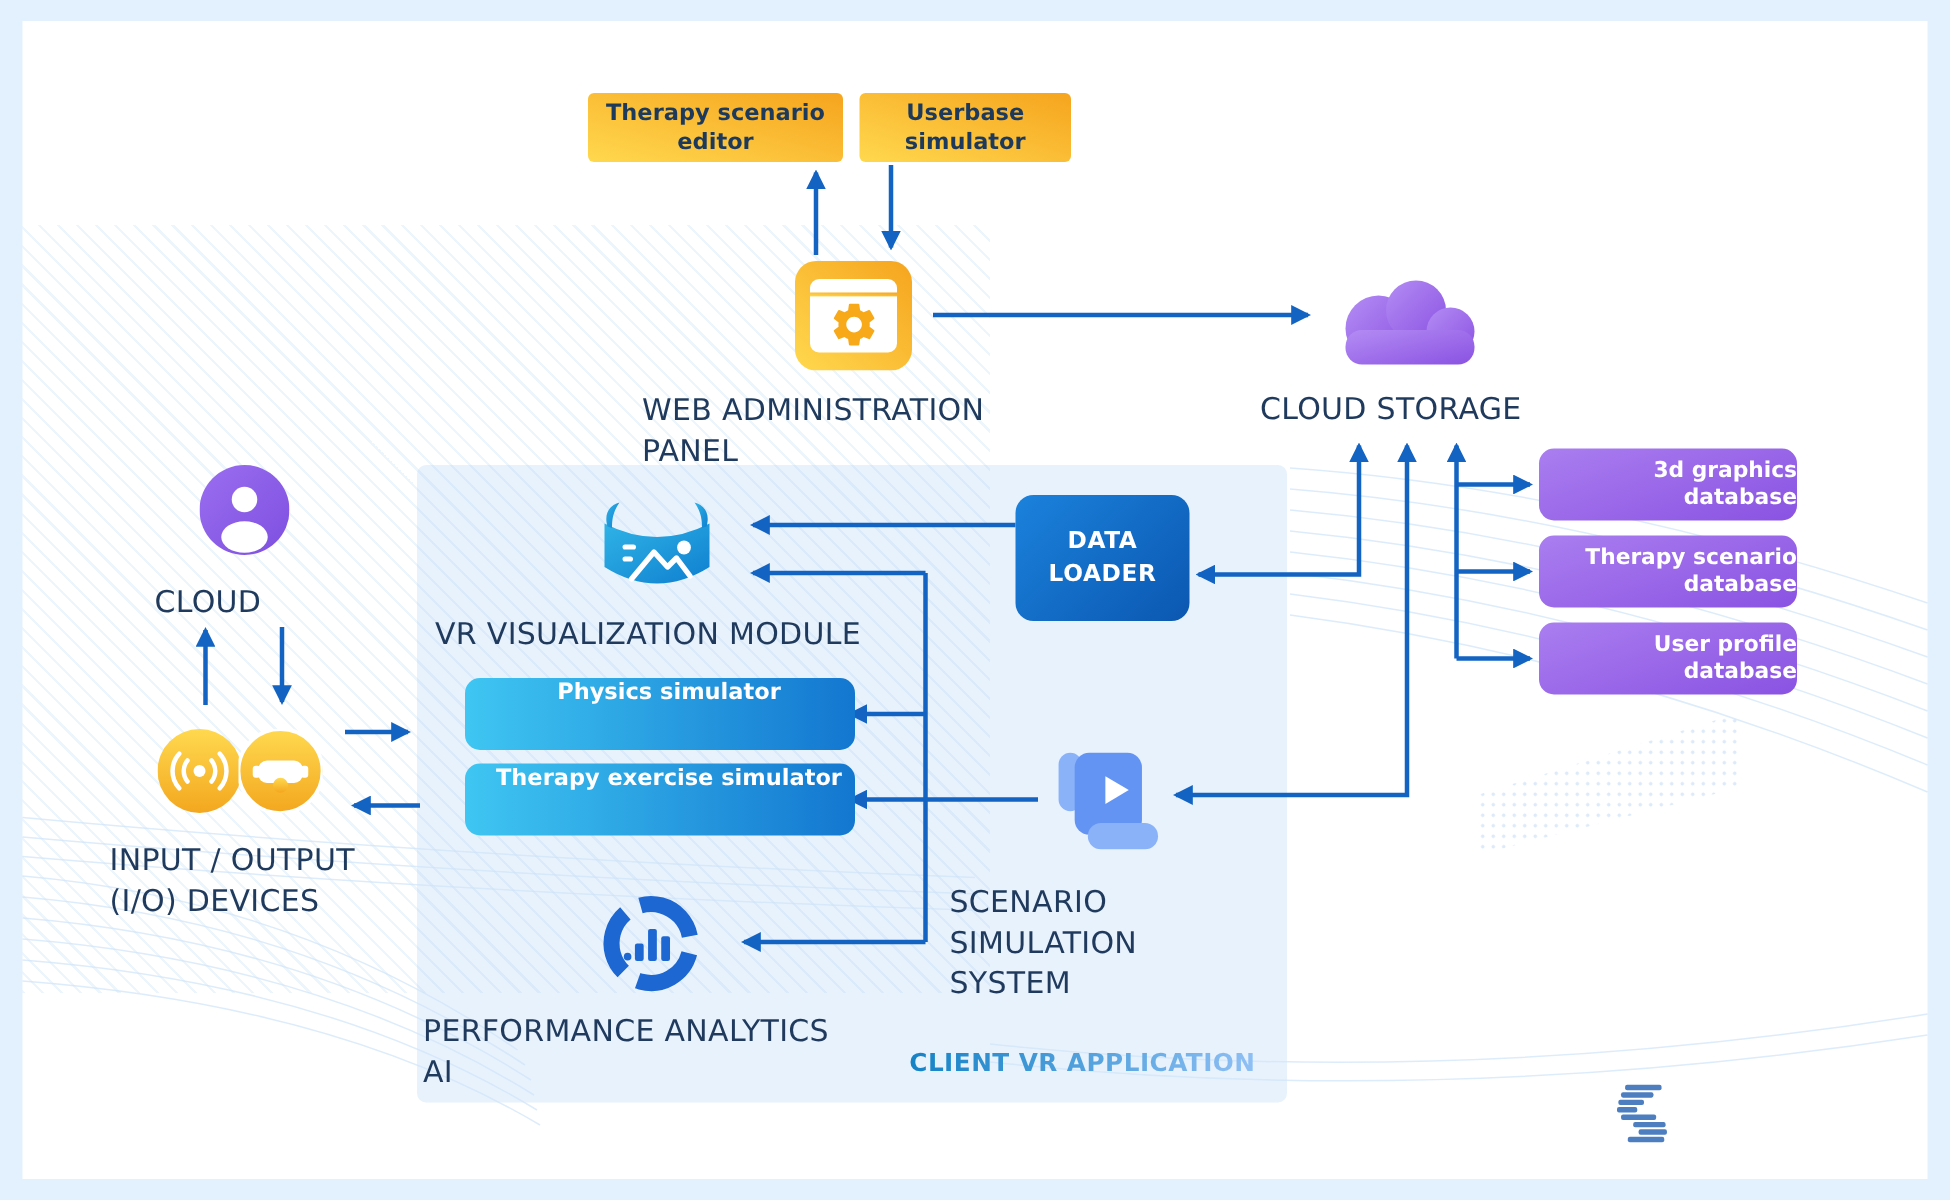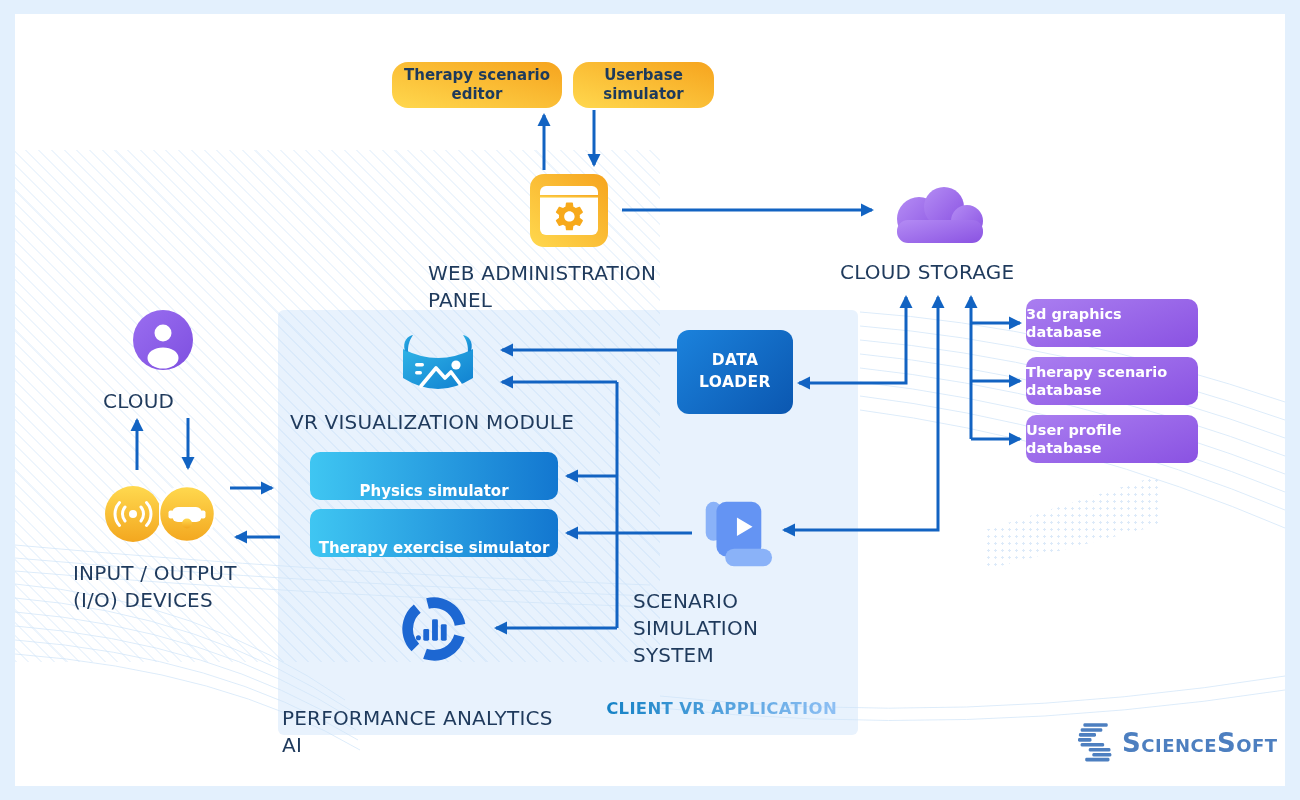--- a/index.html
+++ b/index.html
@@ -21,28 +21,28 @@
   .hatch{position:absolute;left:15px;top:150px;width:645px;height:512px;pointer-events:none;
     background:repeating-linear-gradient(45deg, rgba(150,195,240,.30) 0 1.5px, transparent 1.5px 9px);
     opacity:.55;}
   .dots{position:absolute;left:985px;top:470px;width:175px;height:100px;pointer-events:none;opacity:.6;
     background-image:radial-gradient(circle, rgba(140,185,235,.5) 1.1px, transparent 1.4px);
     background-size:7px 7px;
     clip-path:polygon(0 60%,100% 5%,100% 55%,0 100%);}
   .caption{position:absolute;font-weight:400;font-size:20px;color:var(--label-navy);
     line-height:1.35;white-space:pre-line;transform:translateX(-50%);letter-spacing:.2px;}
   .chip{position:absolute;display:flex;align-items:center;justify-content:center;text-align:center;
-    font-weight:700;font-size:15px;color:#1d3a5c;border-radius:16px;line-height:1.25;
+    font-weight:700;font-size:15px;color:#1d3a5c;border-radius:4px;line-height:1.25;
     background:linear-gradient(to top right,var(--yellow-light),var(--yellow-deep));}
-  .dbchip{position:absolute;display:flex;align-items:center;justify-content:center;text-align:left;
+  .dbchip{position:absolute;display:flex;align-items:center;justify-content:center;text-align:right;
     width:172px;height:48px;border-radius:10px;color:#fff;font-weight:700;font-size:14.5px;line-height:1.25;
     background:linear-gradient(160deg,var(--purple-light),var(--purple-deep));}
   .simchip{position:absolute;left:310px;width:248px;height:48px;border-radius:10px;
-    display:flex;align-items:flex-end;justify-content:center;color:#fff;font-weight:700;font-size:15px;
-    background:linear-gradient(90deg,var(--cyan-light),var(--cyan-deep));}
+    display:flex;align-items:flex-start;justify-content:center;color:#fff;font-weight:700;font-size:15px;
+    background:linear-gradient(90deg,var(--cyan-light),var(--cyan-deep));padding-left:12px;}
   .loader{position:absolute;left:677px;top:330px;width:116px;height:84px;border-radius:12px;
     display:flex;align-items:center;justify-content:center;text-align:center;color:#fff;font-weight:700;
     font-size:15.5px;line-height:1.4;white-space:pre-line;letter-spacing:.4px;
     background:linear-gradient(135deg,var(--blue-mid),var(--blue-deep));}
   .client-label{position:absolute;left:600px;top:699px;width:237px;text-align:right;
     font-weight:700;font-size:16.5px;letter-spacing:.3px;
     background:linear-gradient(90deg,var(--client-from),var(--client-to));
     -webkit-background-clip:text;background-clip:text;color:transparent;}
   .logo{position:absolute;left:1078px;top:722px;display:flex;align-items:center;gap:8px;}
   .logo-text{font-weight:700;font-size:26px;color:var(--logo-blue);font-variant:small-caps;letter-spacing:.5px;}
@@ -247,21 +247,21 @@
   <svg width="78" height="78" viewBox="0 0 80 80">
     <circle cx="40" cy="40" r="27" fill="none" stroke="var(--analytics-blue)" stroke-width="11" pathLength="360" stroke-dasharray="95 25" transform="rotate(15,40,40)"></circle>
     <g fill="var(--analytics-blue)">
       <rect x="29" y="40" width="6" height="12" rx="1.5"></rect>
       <rect x="38" y="30" width="6" height="22" rx="1.5"></rect>
       <rect x="47" y="35" width="6" height="17" rx="1.5"></rect>
       <circle cx="24" cy="49" r="2.6"></circle>
     </g>
   </svg>
 </div>
-<div class="caption" style="left:432px;top:674px;width:300px;margin-top:31px;">PERFORMANCE ANALYTICS
+<div class="caption" style="left:432px;top:674px;width:300px;">PERFORMANCE ANALYTICS
 AI</div>
 
 <div class="loader">
   <span style="white-space:pre-line;">DATA
 LOADER</span>
 </div>
 
 <div class="abs" style="left:690px;top:496px;">
   <svg width="88" height="78" viewBox="0 0 90 80">
     <rect x="16" y="6" width="16" height="40" rx="8" fill="var(--scroll-blue-light)"></rect>
@@ -282,14 +282,13 @@
       <rect x="6" y="0" width="27" height="4" rx="1.5"></rect>
       <rect x="3" y="5.5" width="24" height="4" rx="1.5"></rect>
       <rect x="1" y="11" width="19" height="4" rx="1.5"></rect>
       <rect x="0" y="16.5" width="15" height="4" rx="1.5"></rect>
       <rect x="3" y="22" width="26" height="4" rx="1.5"></rect>
       <rect x="12" y="27.5" width="24" height="4" rx="1.5"></rect>
       <rect x="16" y="33" width="21" height="4" rx="1.5"></rect>
       <rect x="8" y="38.5" width="27" height="4" rx="1.5"></rect>
     </g>
   </svg>
-  <span class="logo-text">ScienceSoft</span>
 </div>
 
 </body></html>

